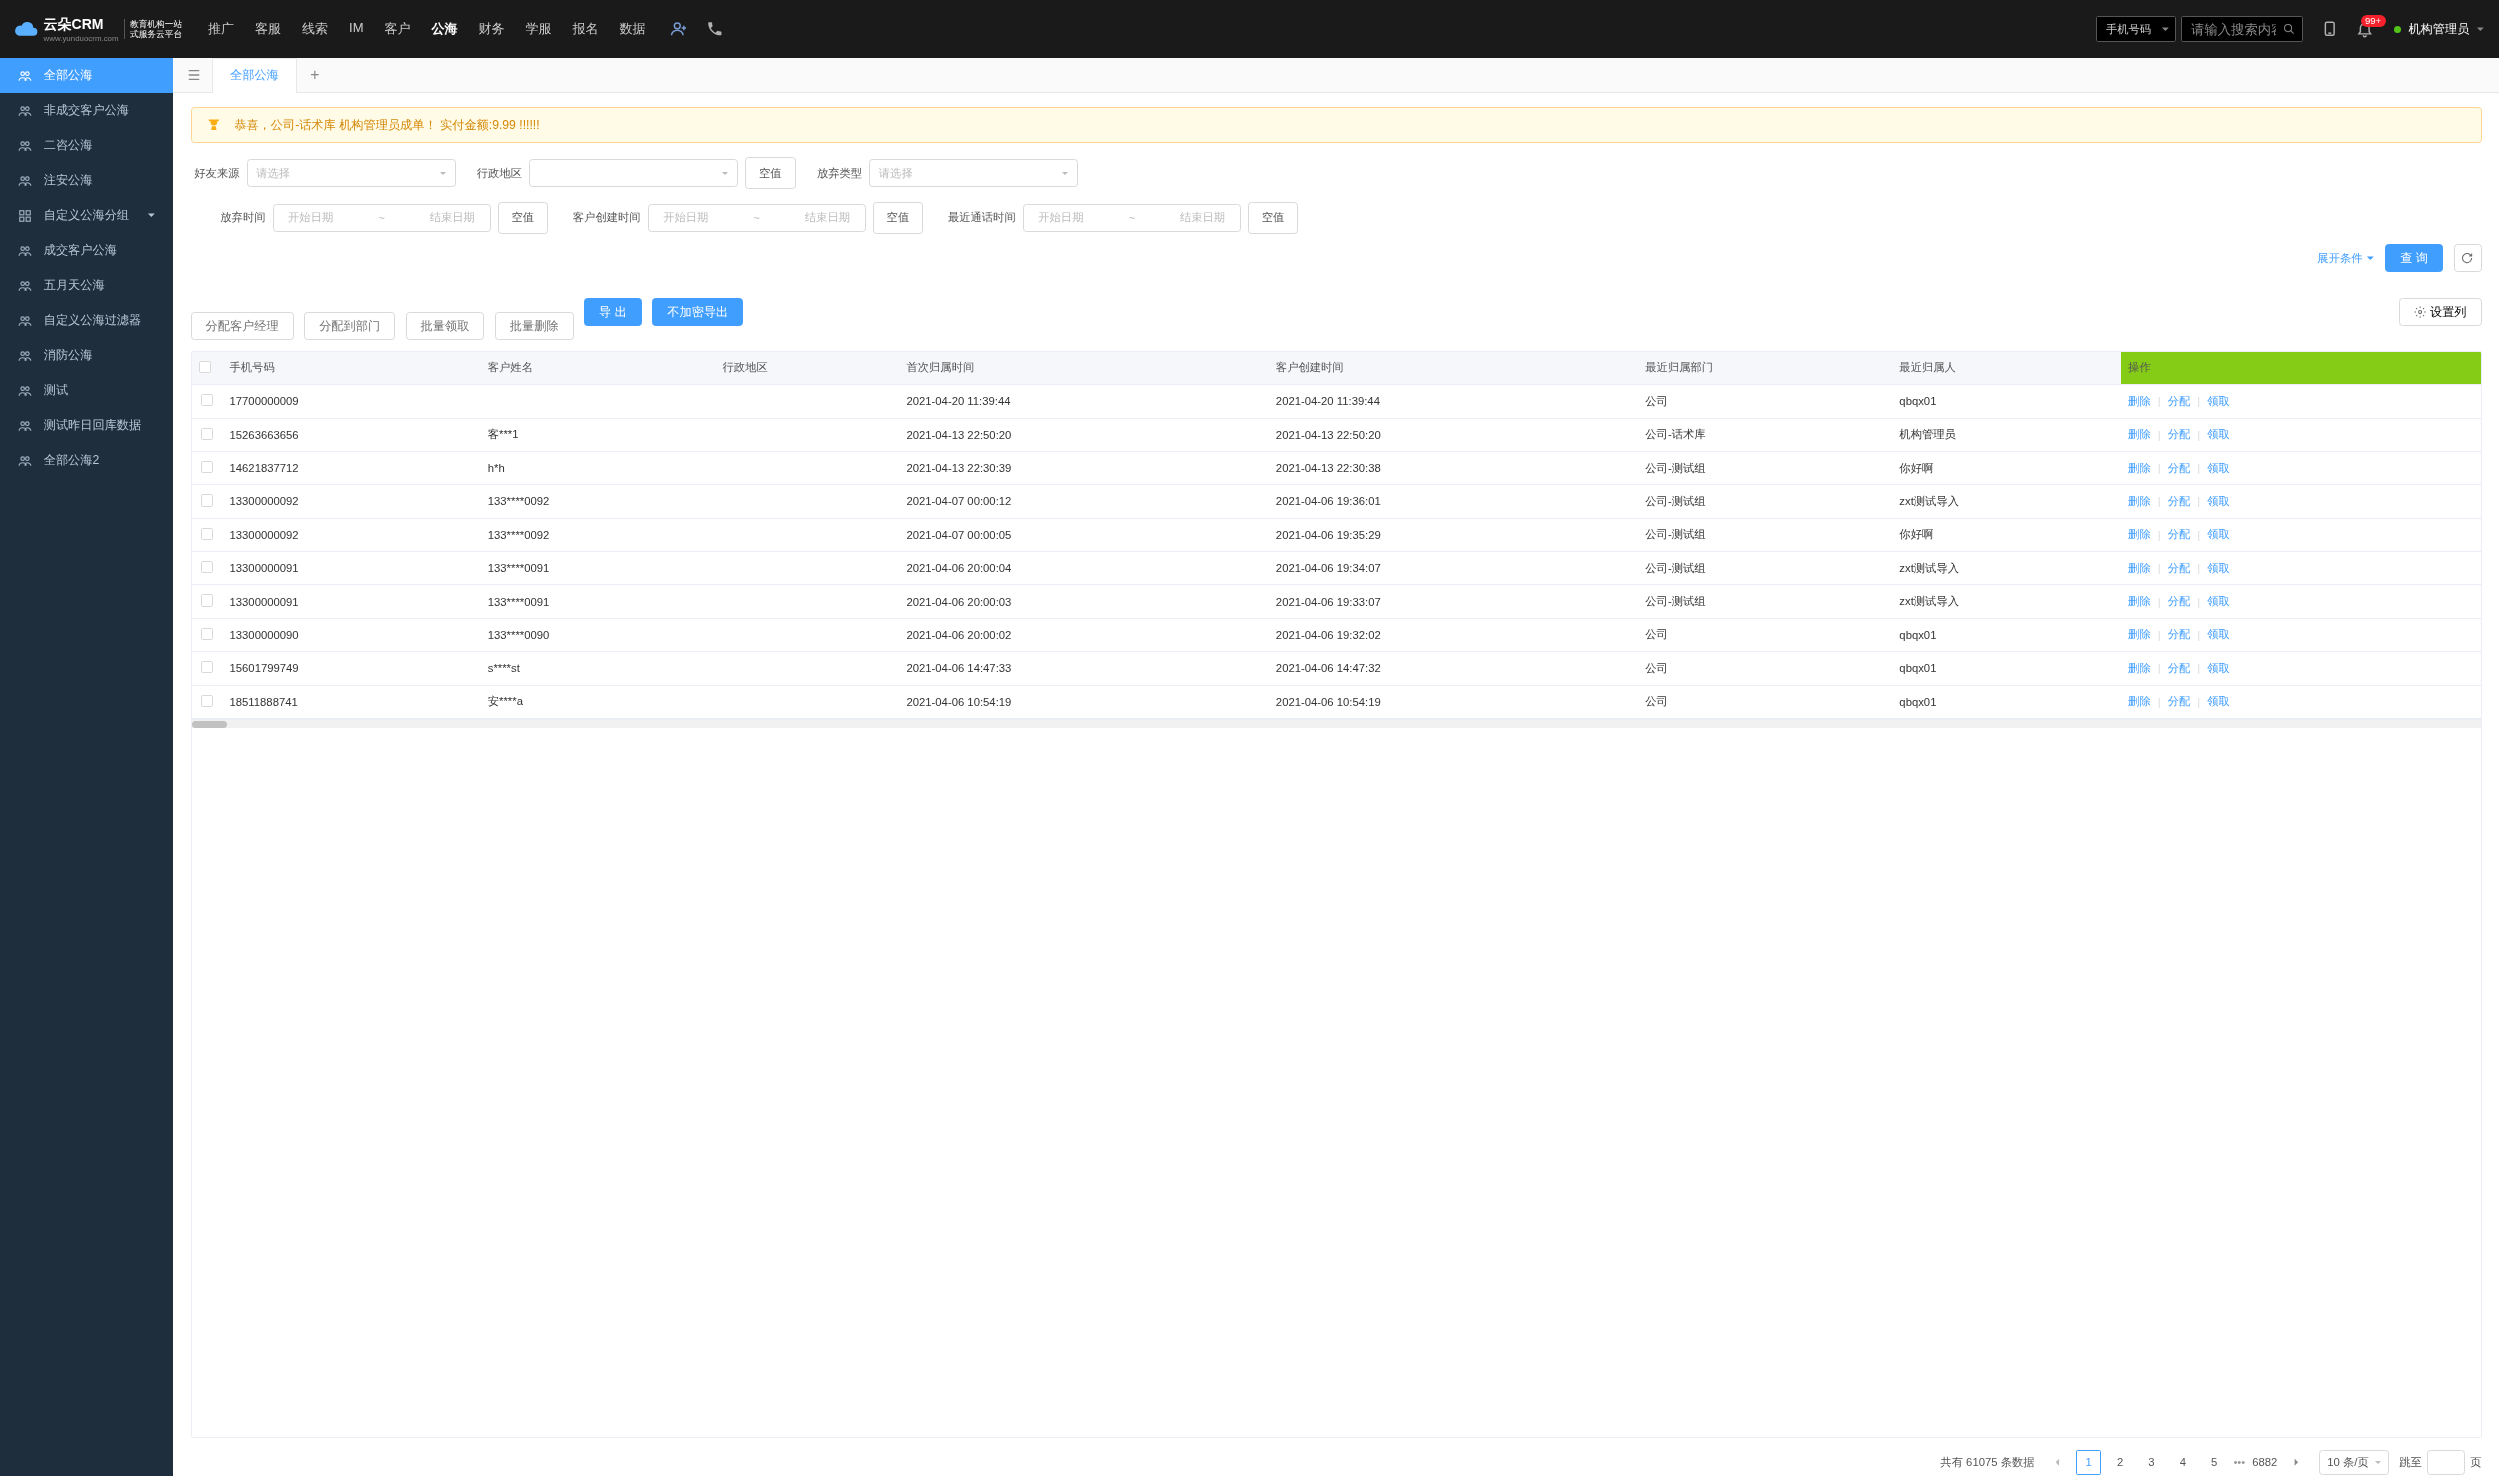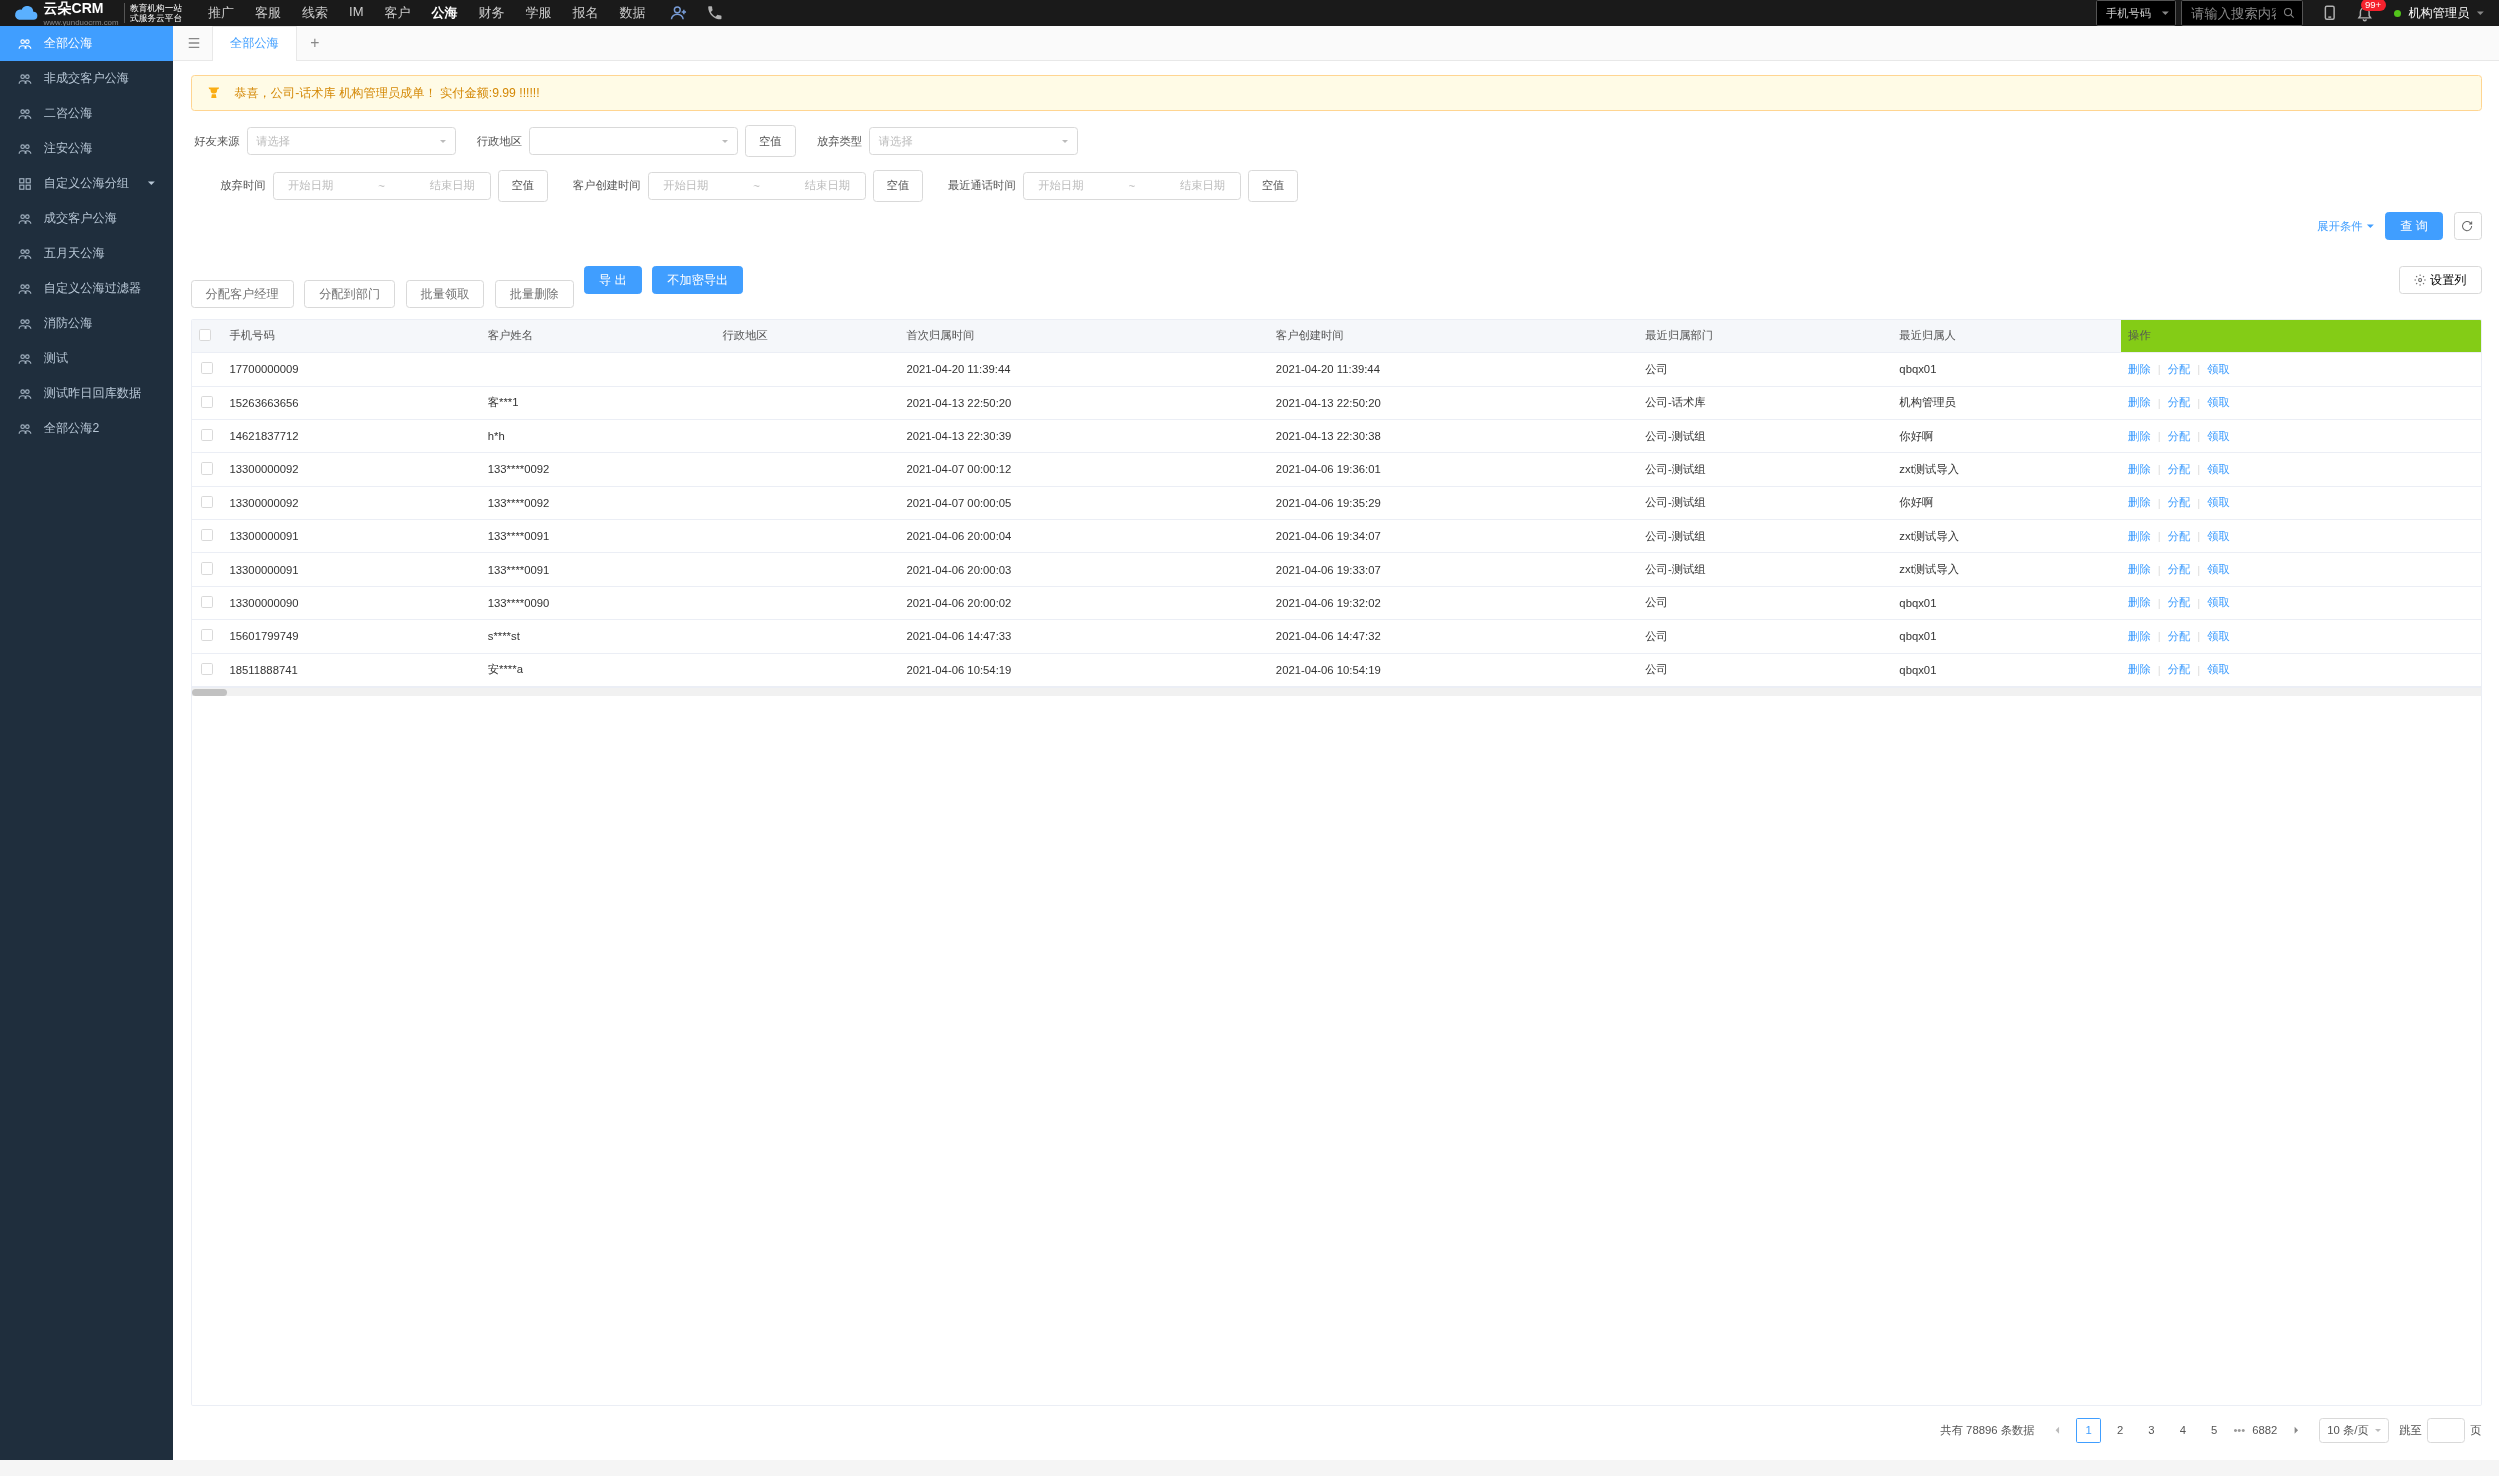--- a/index.html
+++ b/index.html
@@ -1,19 +1,19 @@
 <!DOCTYPE html>
 <html style="font-size:14px"><head>
 <meta charset="utf-8">
 <style>
 * { margin: 0; padding: 0; box-sizing: border-box; }
 body { font-family: -apple-system, "PingFang SC", "Microsoft YaHei", sans-serif; font-size: 12.2px; color: #333; background: #f5f5f5; }
 
 
-.header { height: 26px; background: #1a1a1a; display: flex; align-items: center; padding: 0 14px; color: #fff; }
+.header { height: 58px; background: #1a1a1a; display: flex; align-items: center; padding: 0 14px; color: #fff; }
 .logo { display: flex; align-items: center; font-size: 10.5px; margin-right: 26px; }
 .logo-img { width: 24.4px; height: 17.5px; margin-right: 5.2px; }
 .logo-main { font-weight: bold; font-size: 14px; }
 .logo-sub { font-size: 8.7px; margin-left: 5.2px; border-left: 0.9px solid #555; padding-left: 5.2px; line-height: 1.2; }
 .nav { display: flex; gap: 21px; }
 .nav-item { color: #ccc; cursor: pointer; font-size: 13px; }
 .nav-item.active { color: #fff; font-weight: 600; }
 .header-icons { display: flex; gap: 19px; margin-left: 24.4px; align-items: center; }
 .header-icon { width: 17.5px; height: 17.5px; cursor: pointer; opacity: 0.85; }
 .spacer { flex: 1; }
@@ -593,21 +593,21 @@
             </tbody>
         </table>
         <div class="scrollbar">
           <div class="scrollbar-thumb"></div>
         </div>
       </div>
 
       <div class="pagination">
         <span>
           <span>共有</span>
-          <span>78896</span>
+          <span>61075</span>
           <span>条数据</span>
         </span>
         <div class="page-nums">
           <span class="page-btn nav">
             <svg width="8.7" height="8.7" viewBox="0 0 10 10">
                 <path fill="#bbb" d="M7 1L3 5l4 4z"></path>
               </svg>
           </span>
           <span id="page-list" style="display: inline-flex; gap: 7px;">
               <span class="page-btn active">1</span>

